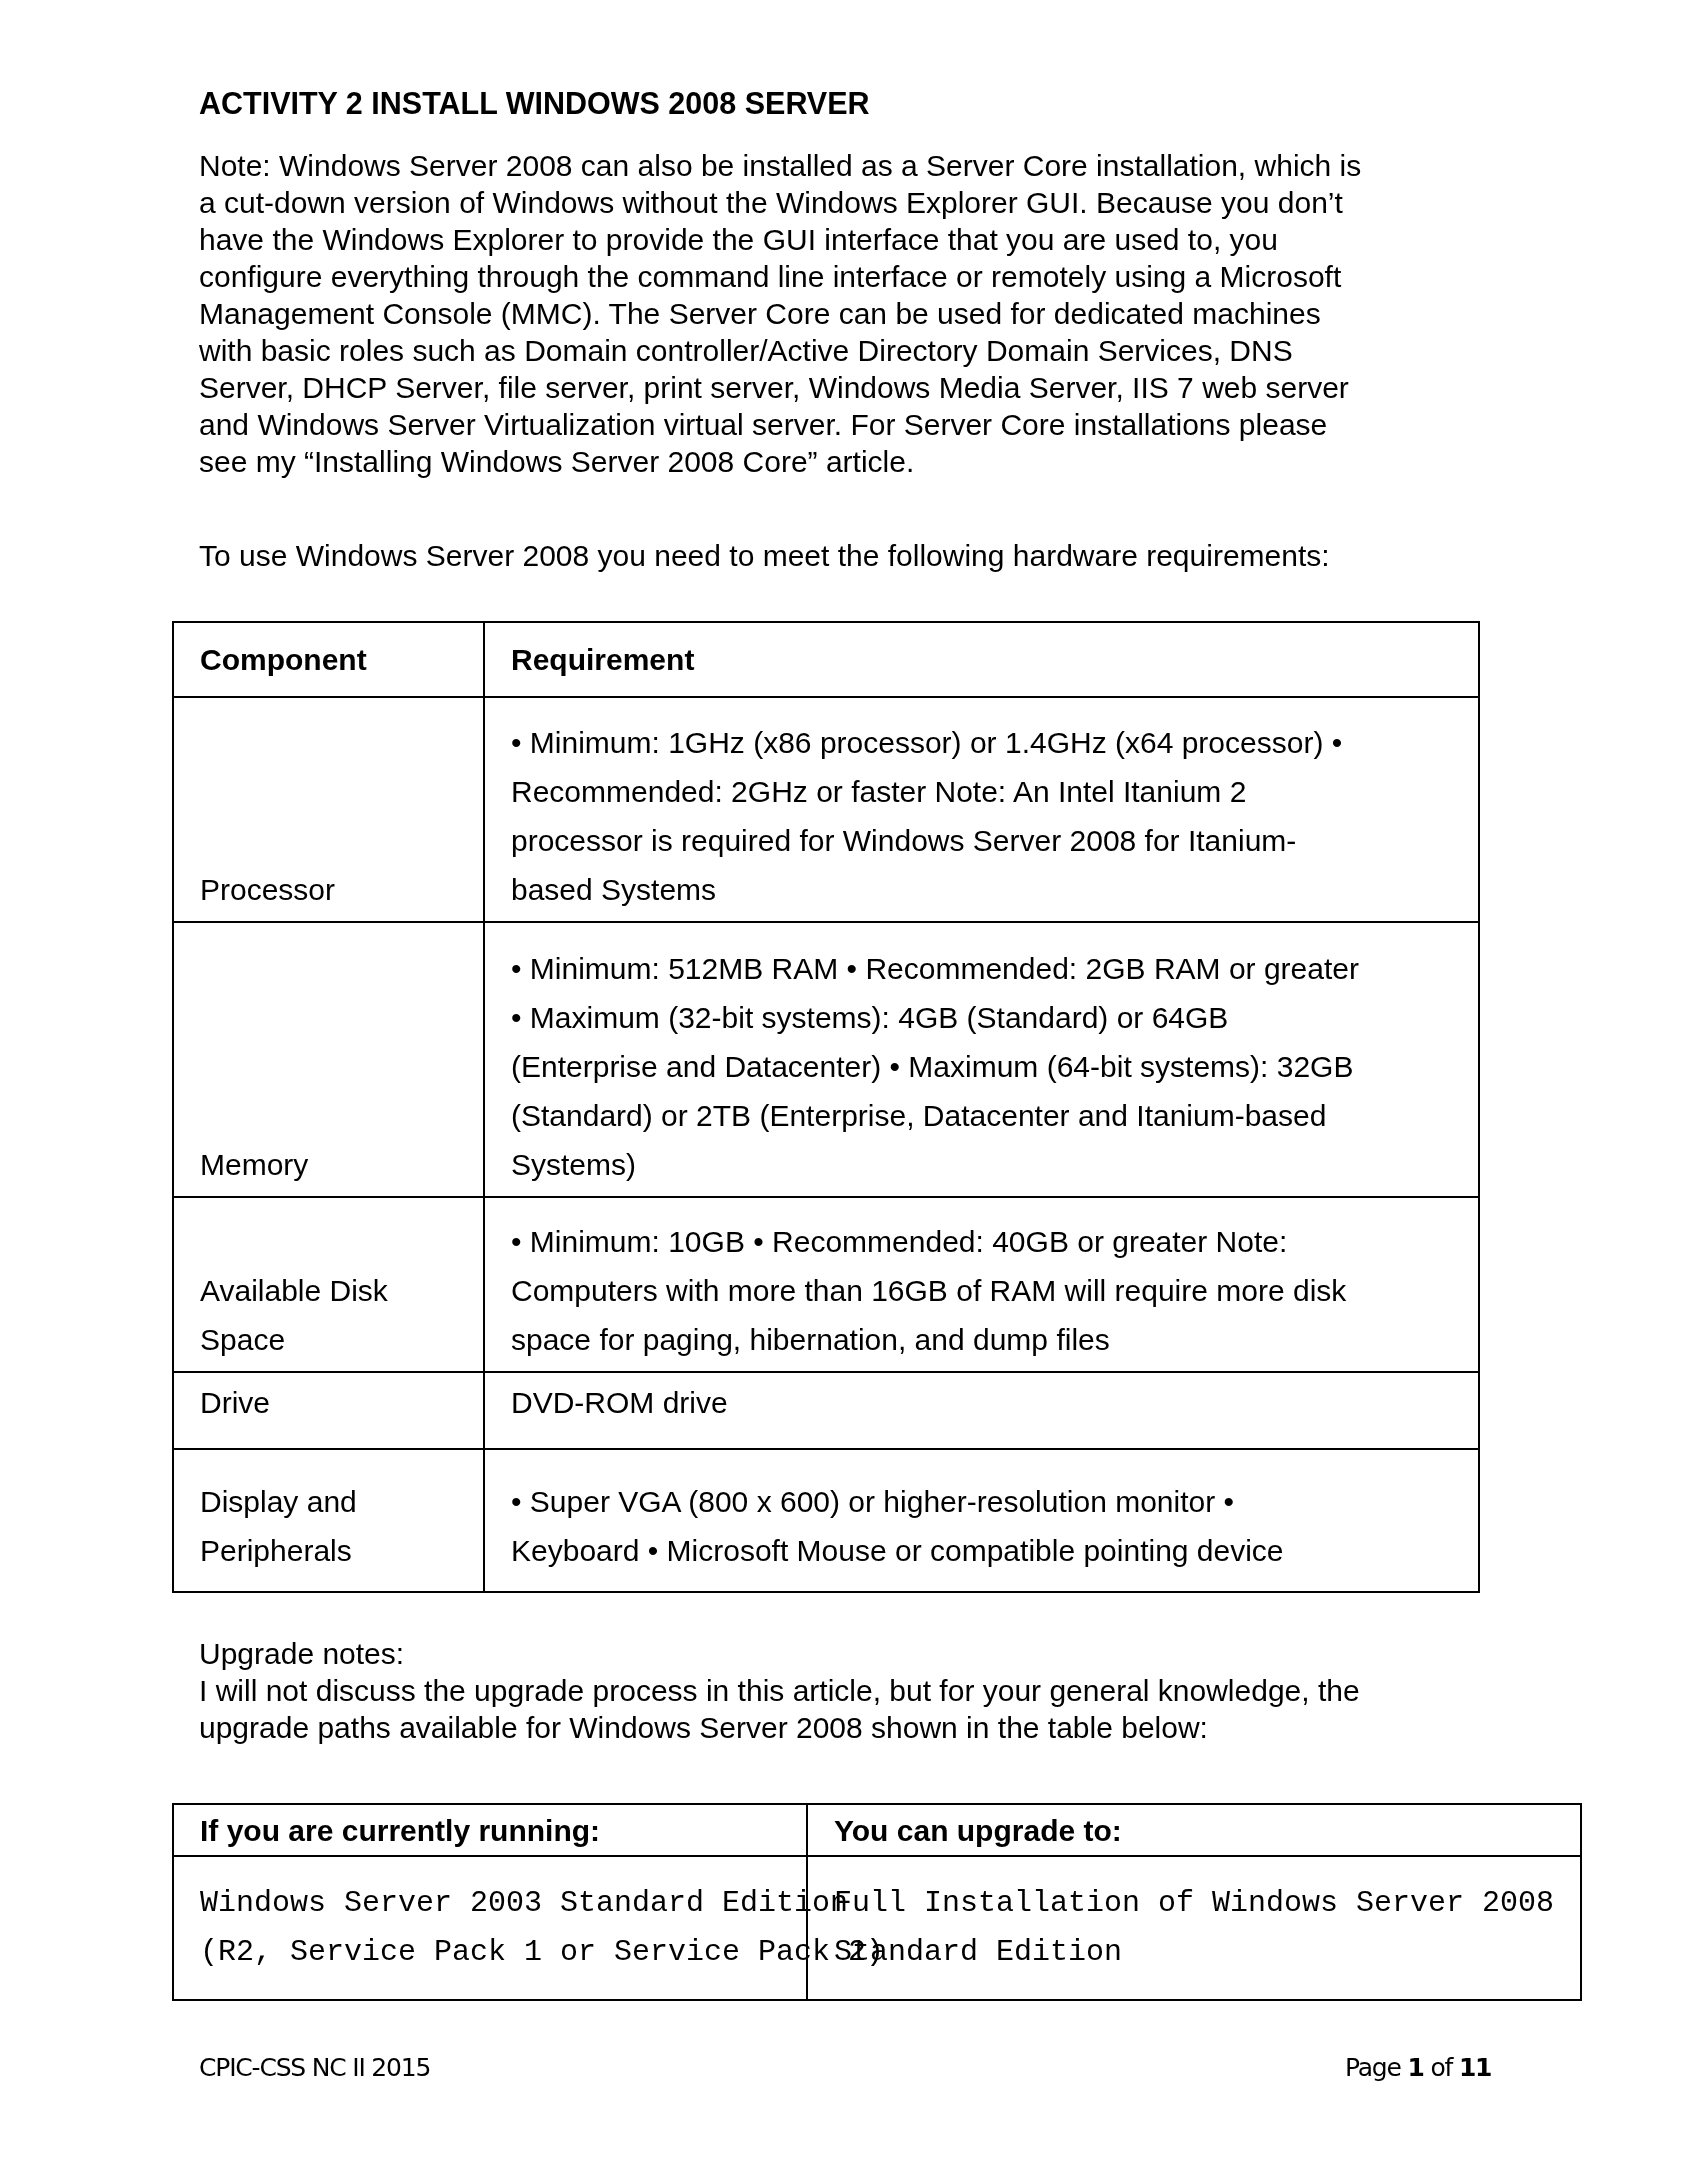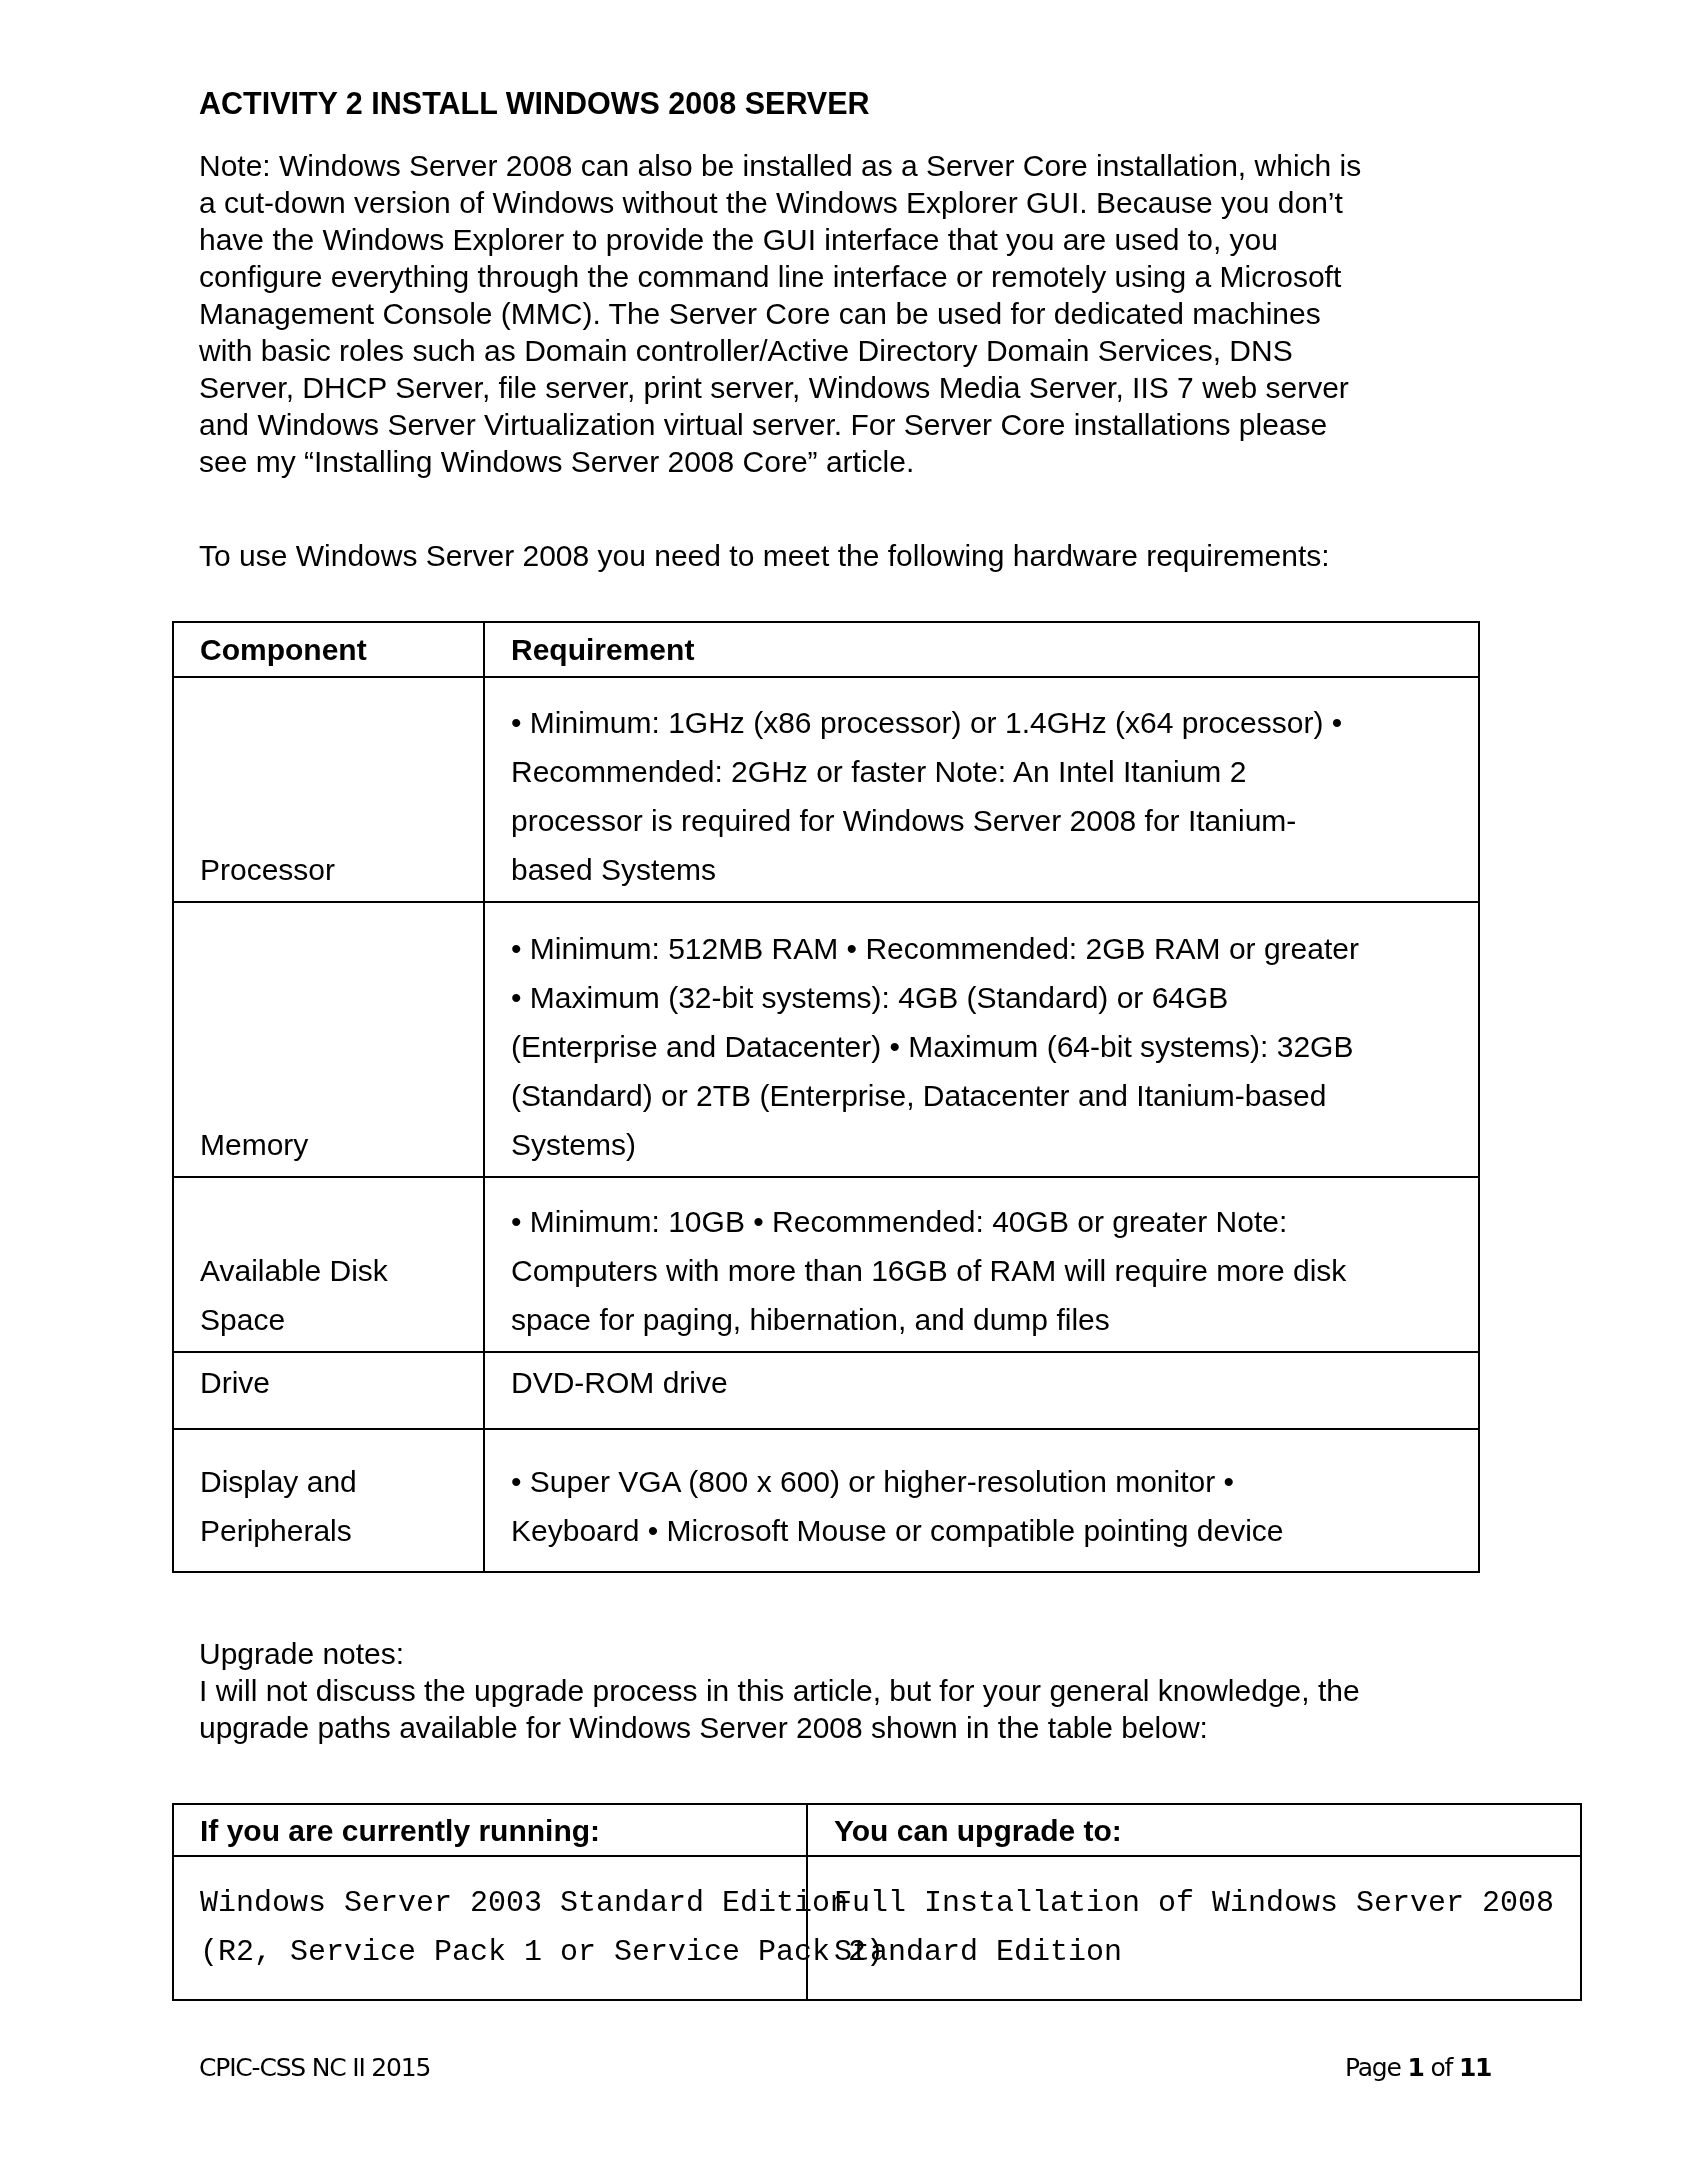--- a/index.html
+++ b/index.html
@@ -14,21 +14,21 @@
   #upgrade-notes { top: 1635px; }
 
   table.grid { position: absolute; border-collapse: collapse; table-layout: fixed; }
   table.grid td, table.grid th { border: 2.5px solid #000; padding: 0 0 0 26px; font-size: 30px; line-height: 49px; vertical-align: bottom; text-align: left; }
   table.grid th { font-weight: bold; vertical-align: middle; }
   table.grid td .ln { display: block; white-space: nowrap; }
 
   #hw-table { left: 172px; top: 621px; width: 1306px; }
   #hw-table col.c1 { width: 311px; }
   #hw-table col.c2 { width: 995px; }
-  #hw-table tr.h { height: 55px; }
+  #hw-table tr.h { height: 75px; }
   #hw-table tr.r-proc { height: 225px; }
   #hw-table tr.r-mem { height: 275px; }
   #hw-table tr.r-disk { height: 175px; }
   #hw-table tr.r-drive { height: 77px; }
   #hw-table tr.r-disp { height: 143px; }
   #hw-table td { padding-bottom: 6.6px; }
   #hw-table tr.r-drive td { vertical-align: middle; padding-bottom: 16px; }
   #hw-table tr.r-disp td { vertical-align: top; padding-top: 27px; padding-bottom: 0; }
   #hw-table tr.r-disk td.c-req { vertical-align: bottom; }
 

